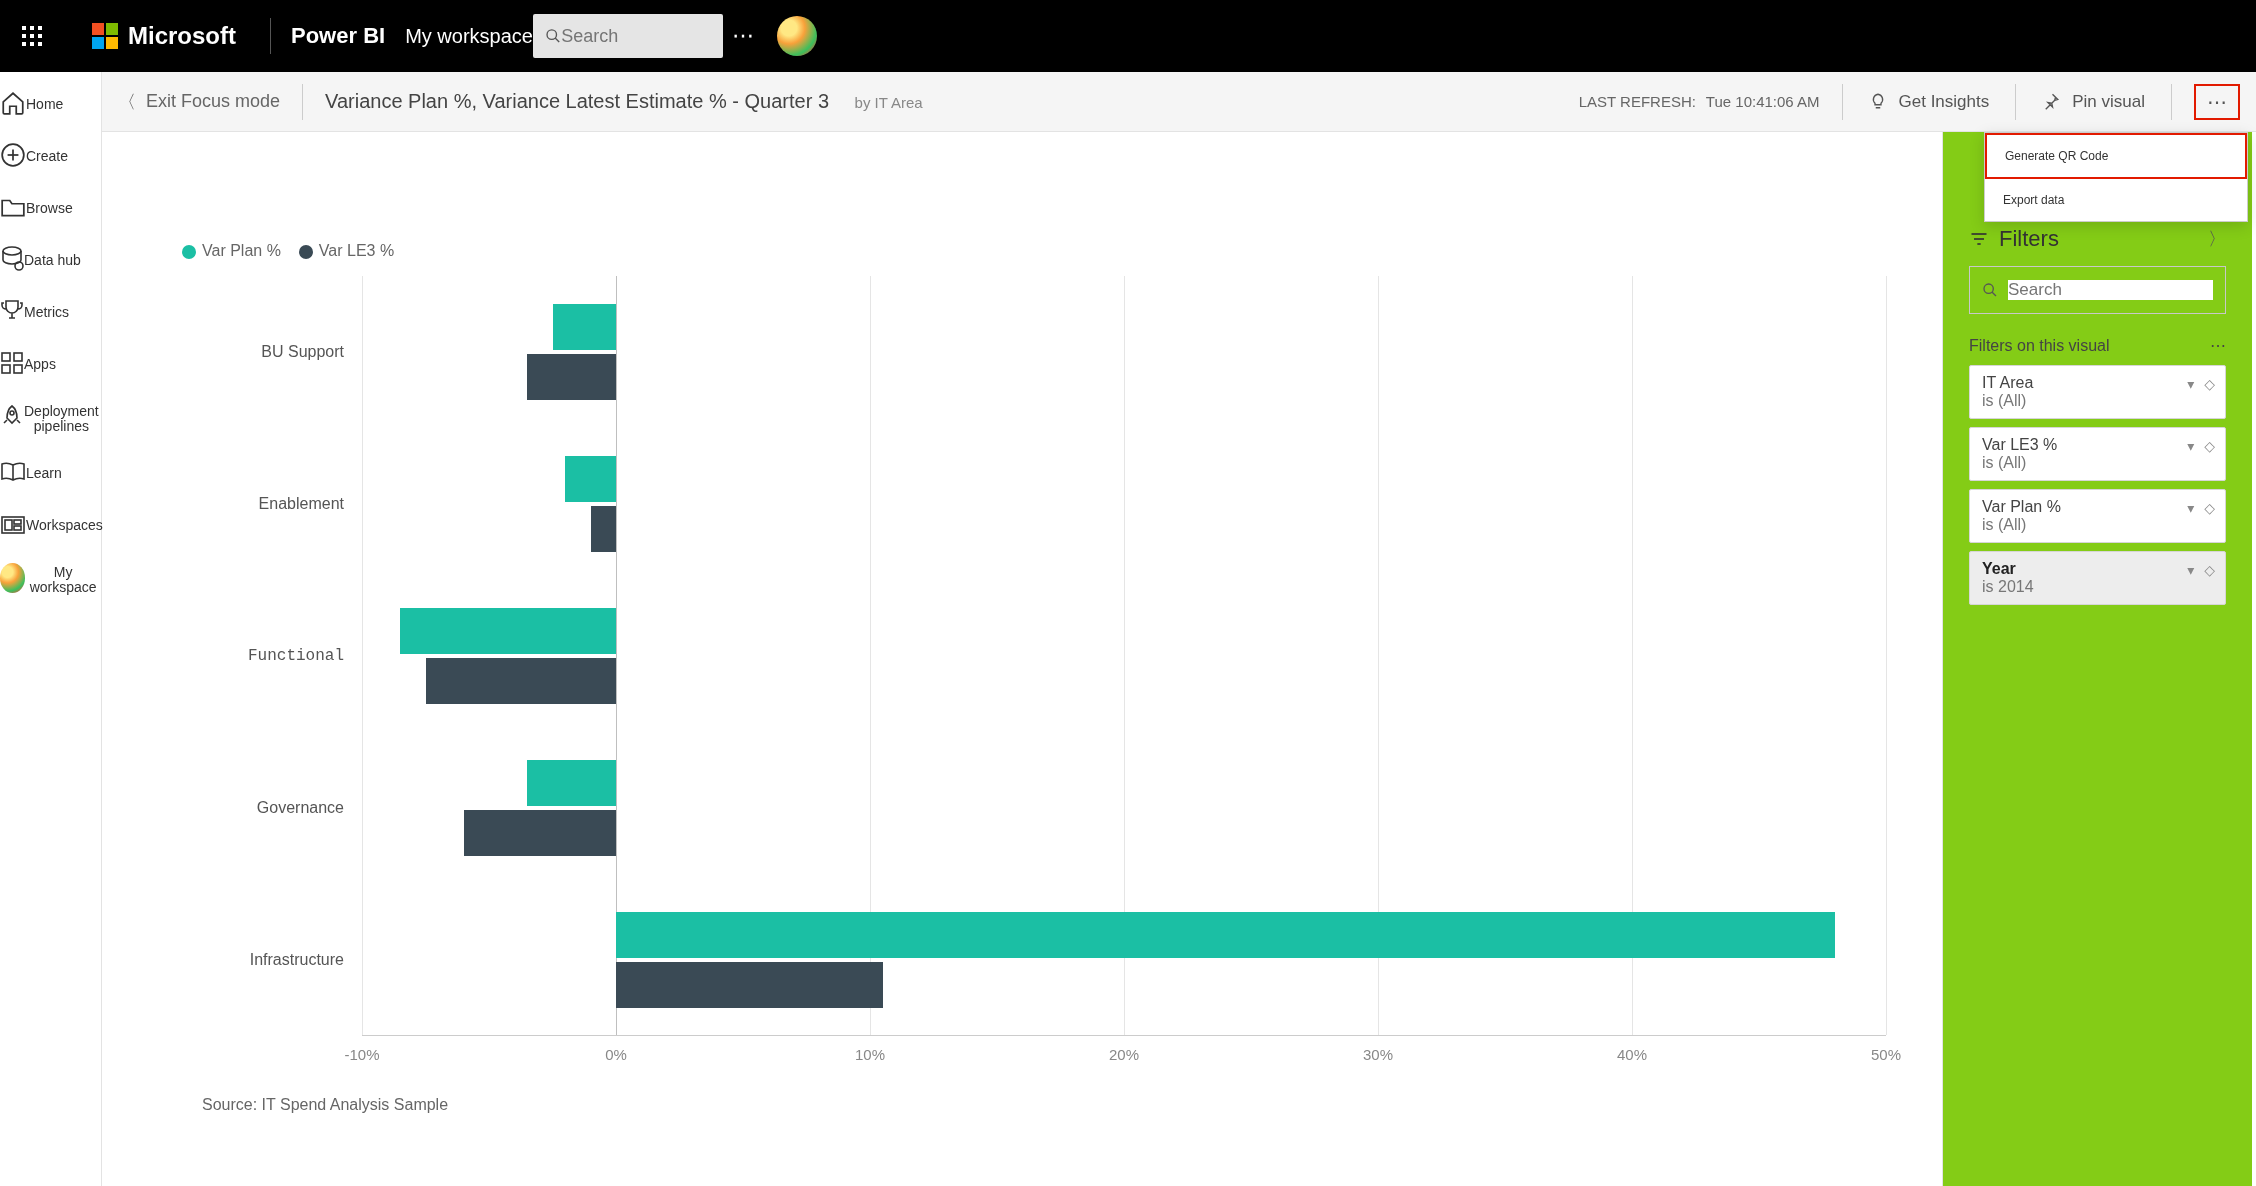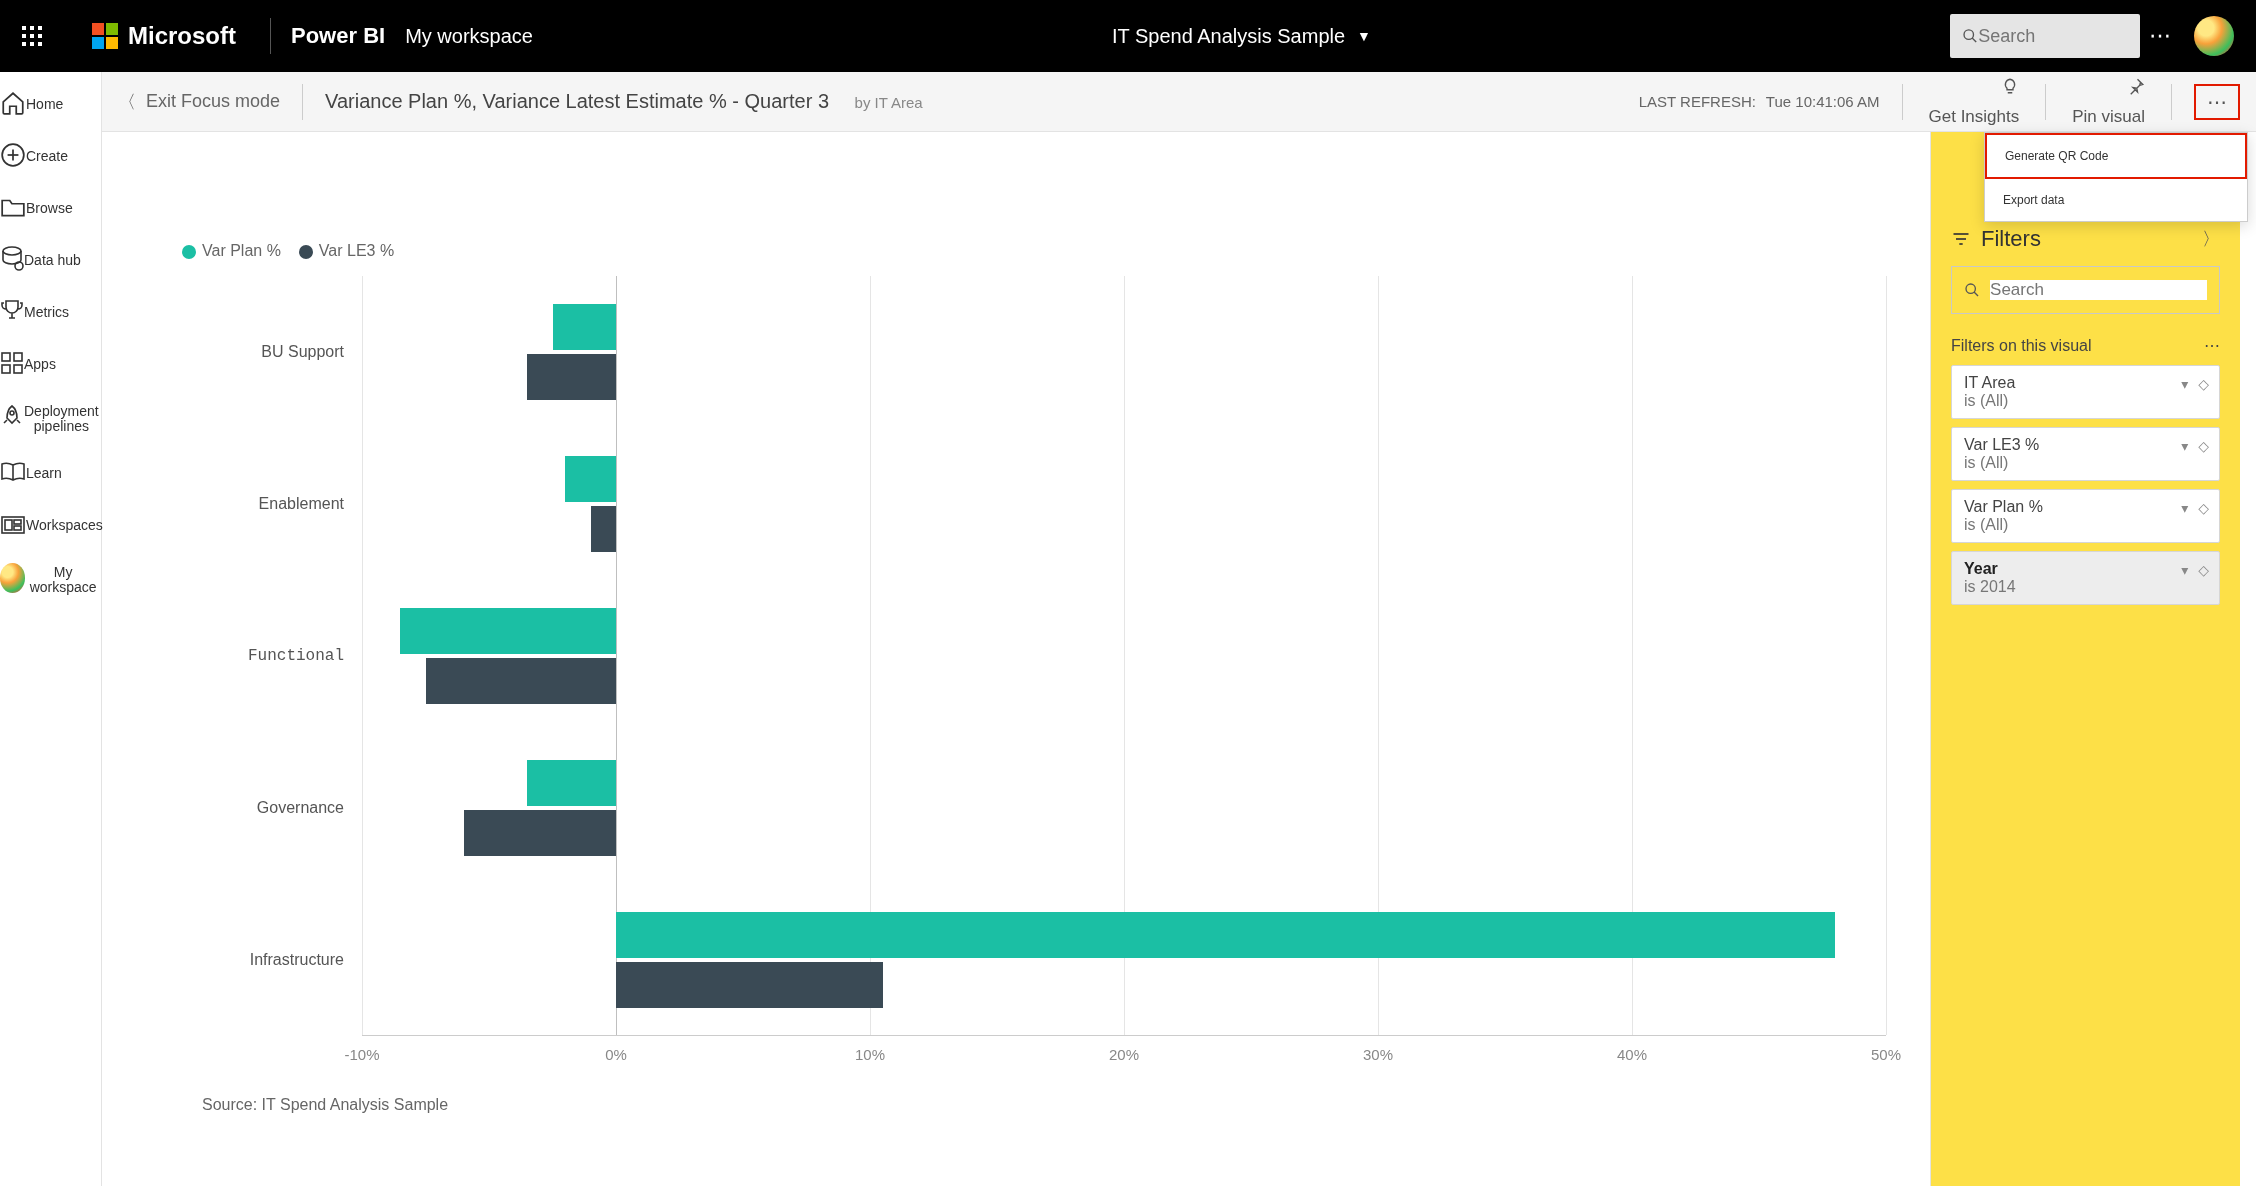--- a/index.html
+++ b/index.html
@@ -33,21 +33,21 @@
 
 
 .sub-header { position:absolute; top:72px; left:102px; right:0; height:60px; background:#f5f5f5; border-bottom:1px solid #e3e3e3; display:flex; align-items:center; padding:0 16px;}
 .sub-header .exit { color:#666; font-size:18px; cursor:pointer; display:flex; align-items:center; gap:10px;}
 .sub-header .vline { width:1px; height:36px; background:#ccc; margin:0 22px;}
 .sub-header .title { color:#444; font-size:20px;}
 .sub-header .title .by { color:#888; font-size:15px; margin-left:20px;}
 .sub-header .flex-fill { flex:1; }
 .sub-header .refresh { color:#666; font-size:15px;}
 .sub-header .refresh .lbl { font-weight:400; margin-right:6px;}
-.sub-header .action { display:flex; align-items:flex-end; gap:12px; color:#555; font-size:17px; cursor:pointer; padding:0 4px;flex-direction:column;}
+.sub-header .action { display:flex; align-items:flex-start; gap:12px; color:#555; font-size:17px; cursor:pointer; padding:0 4px;}
 .sub-header .more-btn { width:30px; text-align:center; font-size:20px; cursor:pointer; color:#555;}
 .more-box { border:2px solid #e21a00; padding:4px 6px;}
 
 
 .dropdown { position:absolute; top:132px; right:8px; width:264px; background:#fff; border:1px solid #ccc; box-shadow:0 4px 14px rgba(0,0,0,.15); z-index:50;}
 .dropdown .item { padding:14px 18px; font-size:12px; color:#333; cursor:pointer;}
 .dropdown .item.highlight { border:2px solid #e21a00; }
 
 
 .main { position:absolute; top:132px; left:102px; right:310px; bottom:0; padding:20px 30px 20px 30px; }
@@ -67,21 +67,21 @@
 .axis-line{ background:#bfbfbf;}
 .x-labels { position:absolute; left:180px; right:0; top:770px; height:30px;}
 .x-labels .xlab { position:absolute; transform:translateX(-50%); font-size:15px; color:#888;}
 .bar { position:absolute; height:46px;}
 .bar.c1 { background:#1bbfa4;}
 .bar.c2 { background:#3a4a55;}
 
 .source { margin:20px 0 0 70px; font-size:16px; color:#666;}
 
 
-.filters { position:absolute; top:132px; right:16px; width:310px; bottom:0; border-left:1px solid #e3e3e3; background:#fde047; padding:18px 20px;}
+.filters { position:absolute; top:132px; right:4px; width:310px; bottom:0; border-left:1px solid #e3e3e3; background:#84cc16; padding:18px 26px;}
 .filters .fhead { display:flex; align-items:center; justify-content:space-between; margin:76px 0 14px 0;}
 .filters .fhead .lbl { font-size:22px; color:#333; display:flex; align-items:center; gap:10px;}
 .filters .fsearch { border:1px solid #c8c8c8; height:48px; display:flex; align-items:center; padding:0 12px; gap:10px; margin-bottom:22px;}
 .filters .fsearch input { border:none; outline:none; font-size:17px; width:100%;}
 .filters .fvis { display:flex; justify-content:space-between; align-items:center; font-size:16px; color:#444; margin-bottom:10px;}
 .filter-card { border:1px solid #d6d6d6; border-radius:2px; padding:8px 12px; margin-bottom:8px; position:relative; font-size:16px; color:#444; background:#fff;}
 .filter-card.active { background:#ededed;}
 .filter-card .fname { }
 .filter-card .fval { color:#777;}
 .filter-card .ficons { position:absolute; right:10px; top:10px; display:flex; gap:10px; color:#888; font-size:14px;}
@@ -111,24 +111,20 @@
   <span class="logo-sq">
       <span></span>
       <span></span>
       <span></span>
       <span></span>
     </span>
   <span class="ms">Microsoft</span>
   <span class="divider"></span>
   <span class="pbi">Power BI</span>
   <span class="wksp">My workspace</span>
-  <div class="center-title">
-    <span>IT Spend Analysis Sample</span>
-    <span class="chev">▼</span>
-  </div>
   <div class="search-box">
     <svg width="18" height="18" viewBox="0 0 24 24">
         <circle cx="10" cy="10" r="7" stroke="#555" stroke-width="2" fill="none"></circle>
         <line x1="15" y1="15" x2="21" y2="21" stroke="#555" stroke-width="2"></line>
       </svg>
     <input placeholder="Search" style="">
   </div>
   <div class="dots">⋯</div>
   <div class="avatar"></div>
 </div>

